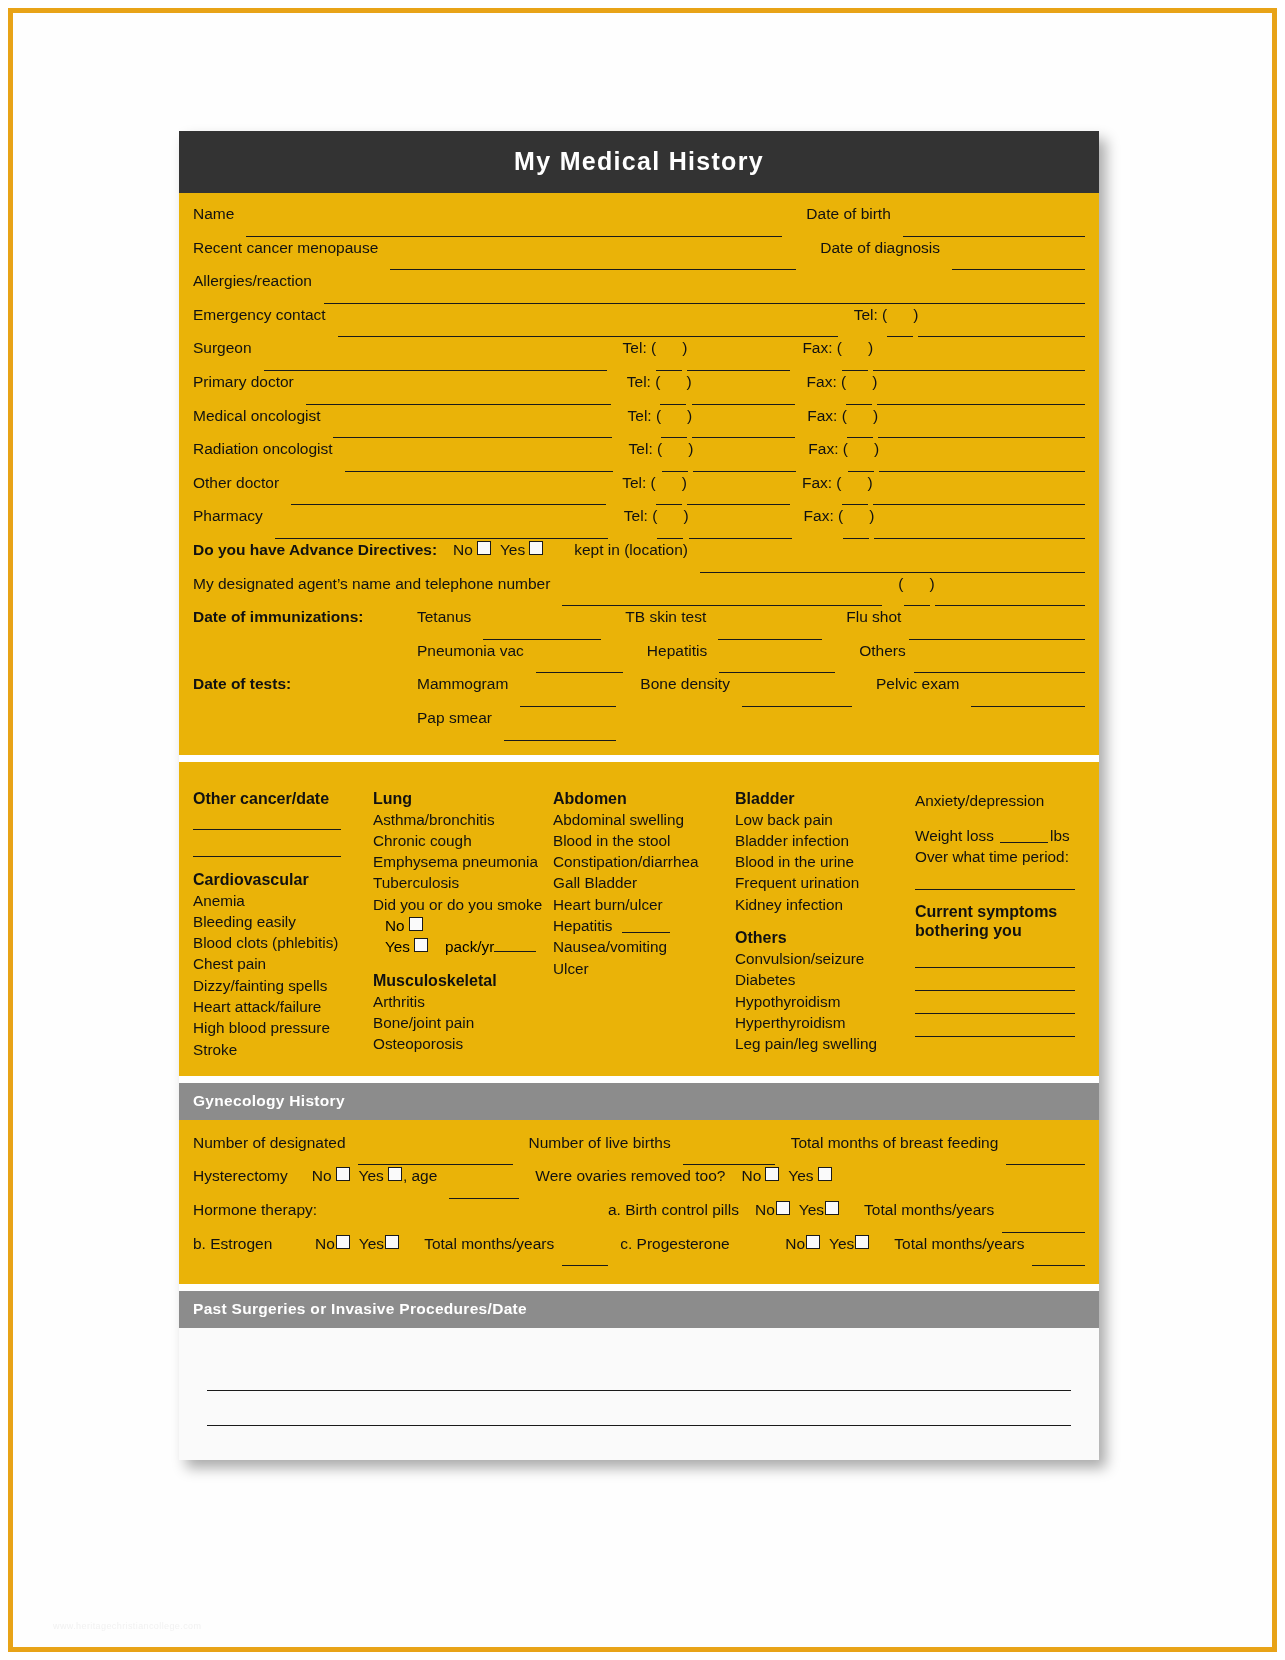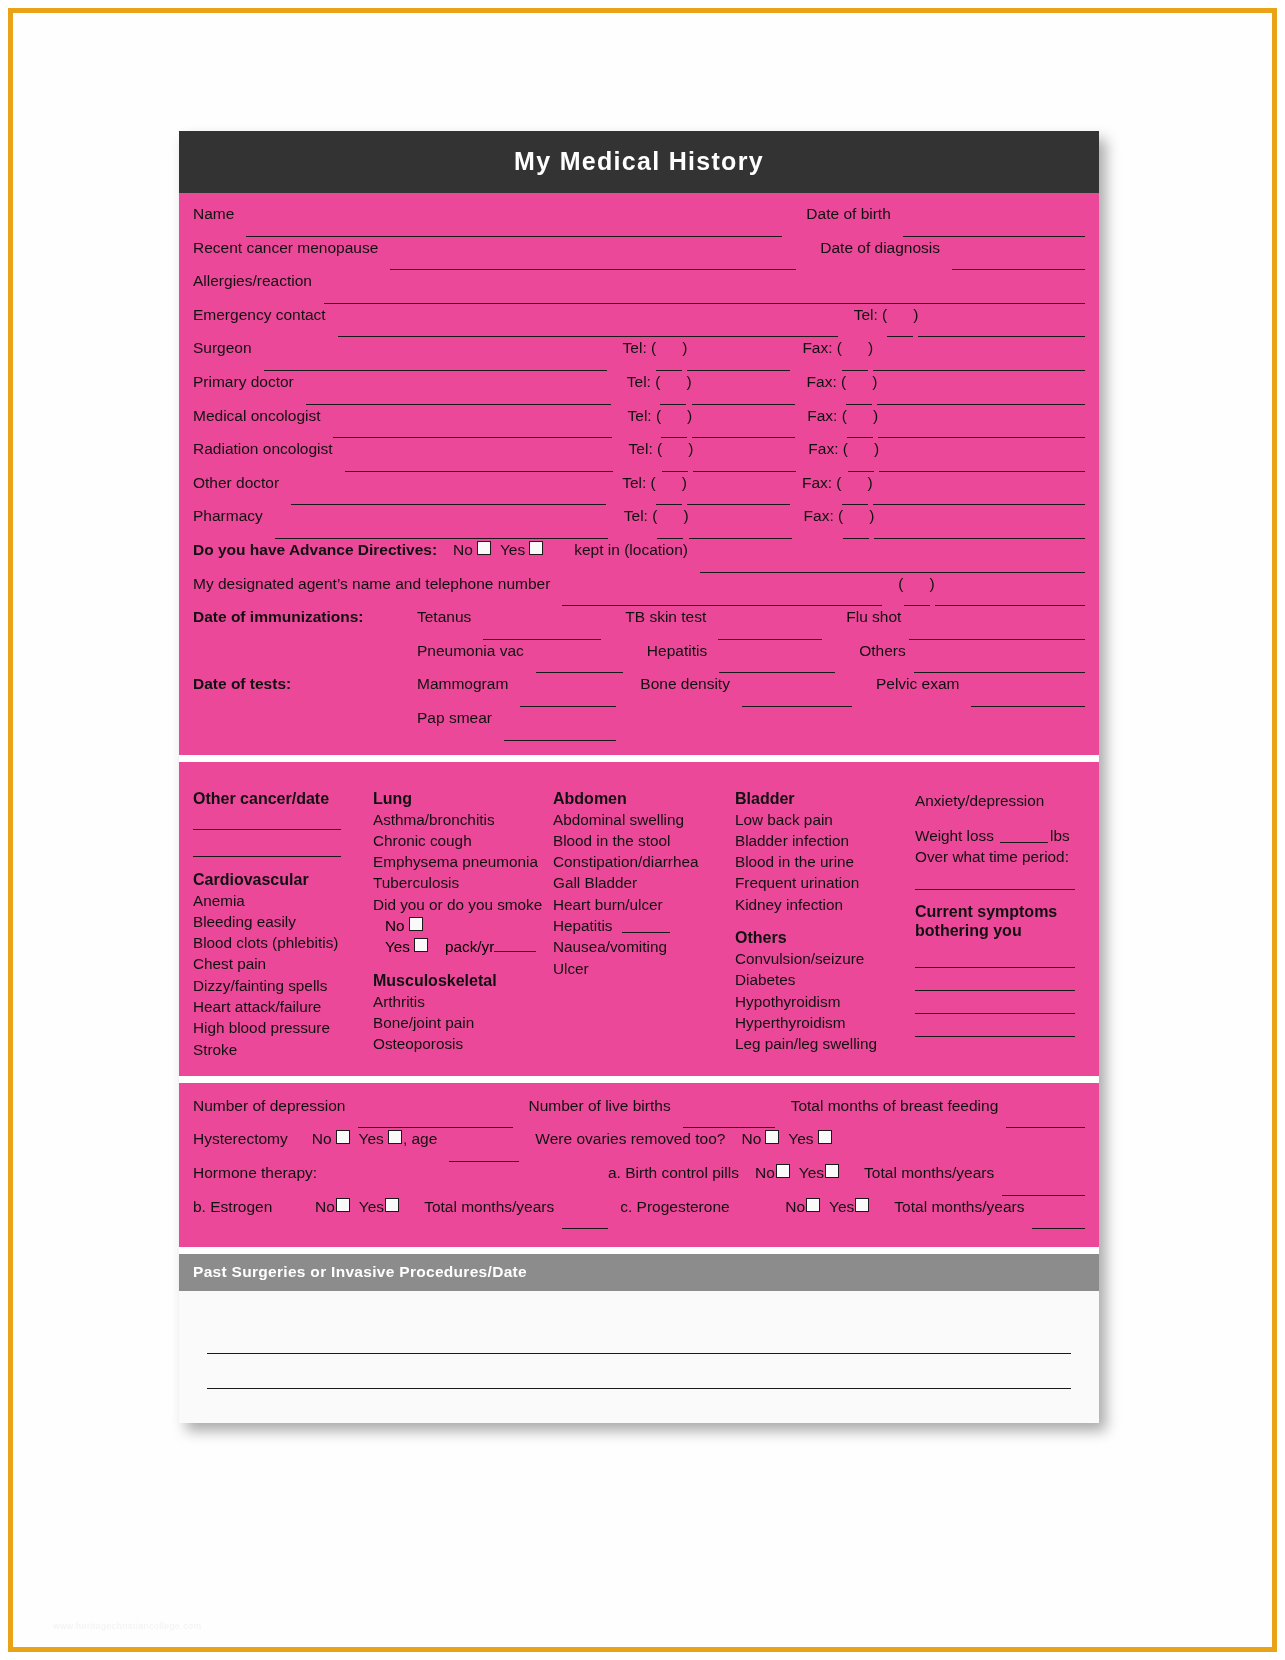--- a/index.html
+++ b/index.html
@@ -66,21 +66,21 @@
     font-style: italic;
     font-size: 15px;
     margin-left: 9px;
   }
   .gap {
     height: 7px;
     background: #ffffff;
   }
 
   .panel {
-    background: #ec4899;
+    background: #eab308;
     padding: 0;
   }
 
   
   .row {
     display: flex;
     align-items: baseline;
     padding: 0 14px;
     font-size: 15.5px;
     color: #111;
@@ -487,26 +487,29 @@
           <div class="mp-blank w160" style="margin-top:2px;"></div>
           <div class="mp-blank w160" style="margin-top:2px;"></div>
           <div class="mp-blank w160" style="margin-top:2px;"></div>
         </div>
 
       </div>
     </div>
 
     <div class="gap"></div>
 
+    <div class="section-bar">
+      <span>Gynecology History</span>
+    </div>
 
     <div class="panel" style="padding-top:14px; padding-bottom:16px;">
 
 
       <div class="row">
-        <span class="lbl">Number of depression</span>
+        <span class="lbl">Number of designated</span>
         <span class="sp12"></span>
         <span class="blank" style="width:155px;"></span>
         <span class="sp16"></span>
         <span class="lbl">Number of live births</span>
         <span class="sp12"></span>
         <span class="blank" style="width:92px;"></span>
         <span class="sp16"></span>
         <span class="lbl">Total months of breast feeding</span>
         <span class="sp8"></span>
         <span class="blank grow"></span>

